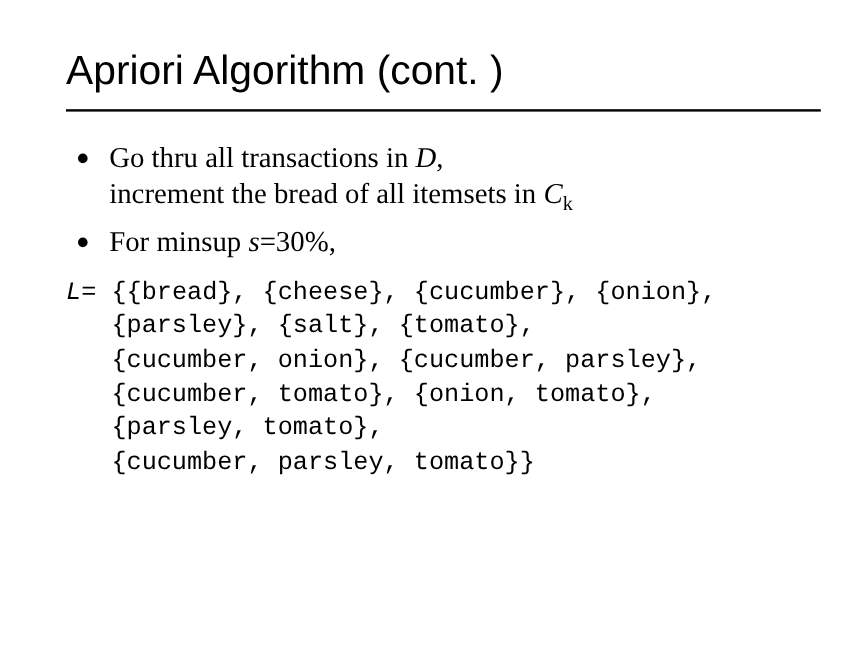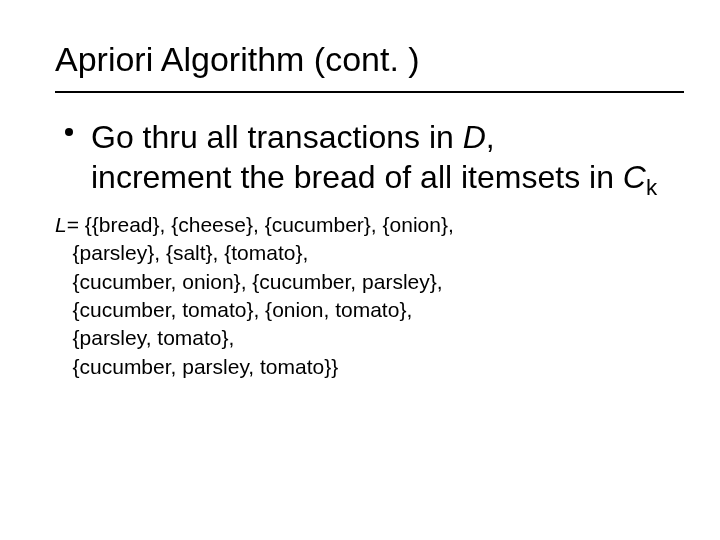--- a/index.html
+++ b/index.html
@@ -29,38 +29,39 @@
     width: 100%;
   }
   ul.bullets {
     list-style: none;
     padding: 0;
     margin: 0 0 14px 0;
   }
   ul.bullets li {
     position: relative;
     padding-left: 36px;
-    font-size: 32px;
+    font-size: 24px;
     line-height: 1.25;
     margin-bottom: 10px;
+    font-family: Liberation Serif, serif;
   }
   ul.bullets li::before {
     content: '';
     position: absolute;
     left: 10px;
     top: 11px;
     width: 8px;
     height: 8px;
     background: #000;
     border-radius: 50%;
   }
   .ital { font-style: italic; }
   sub { font-size: 0.7em; line-height: 0; }
   .mono-block {
-    font-family: Liberation Sans, sans-serif;
+    font-family: Liberation Mono, monospace;
     font-size: 21px;
     line-height: 1.35;
     white-space: pre;
     margin: 4px 0 0 0;
   }
   .mono-ital { font-style: italic; }
 </style>
 </head>
 <body>
 
@@ -70,20 +71,23 @@
   <hr class="rule">
 
   <ul class="bullets">
 
     <li>
       <span>Go thru all transactions in </span><span class="ital">D</span><span>,</span><br>
       <span>increment the bread of all itemsets in </span><span class="ital">C</span><sub>k</sub>
     </li>
 
 
+    <li>
+      <span>For minsup </span><span class="ital">s</span><span>=30%,</span>
+    </li>
 
   </ul>
 
   <div class="mono-block"><span class="mono-ital">L</span><span>= </span><span>{{bread}, {cheese}, {cucumber}, {onion},</span>
   <span> {parsley}, {salt}, {tomato},</span>
   <span> {cucumber, onion}, {cucumber, parsley},</span>
   <span> {cucumber, tomato}, {onion, tomato},</span>
   <span> {parsley, tomato},</span>
   <span> {cucumber, parsley, tomato}}</span></div>
 

